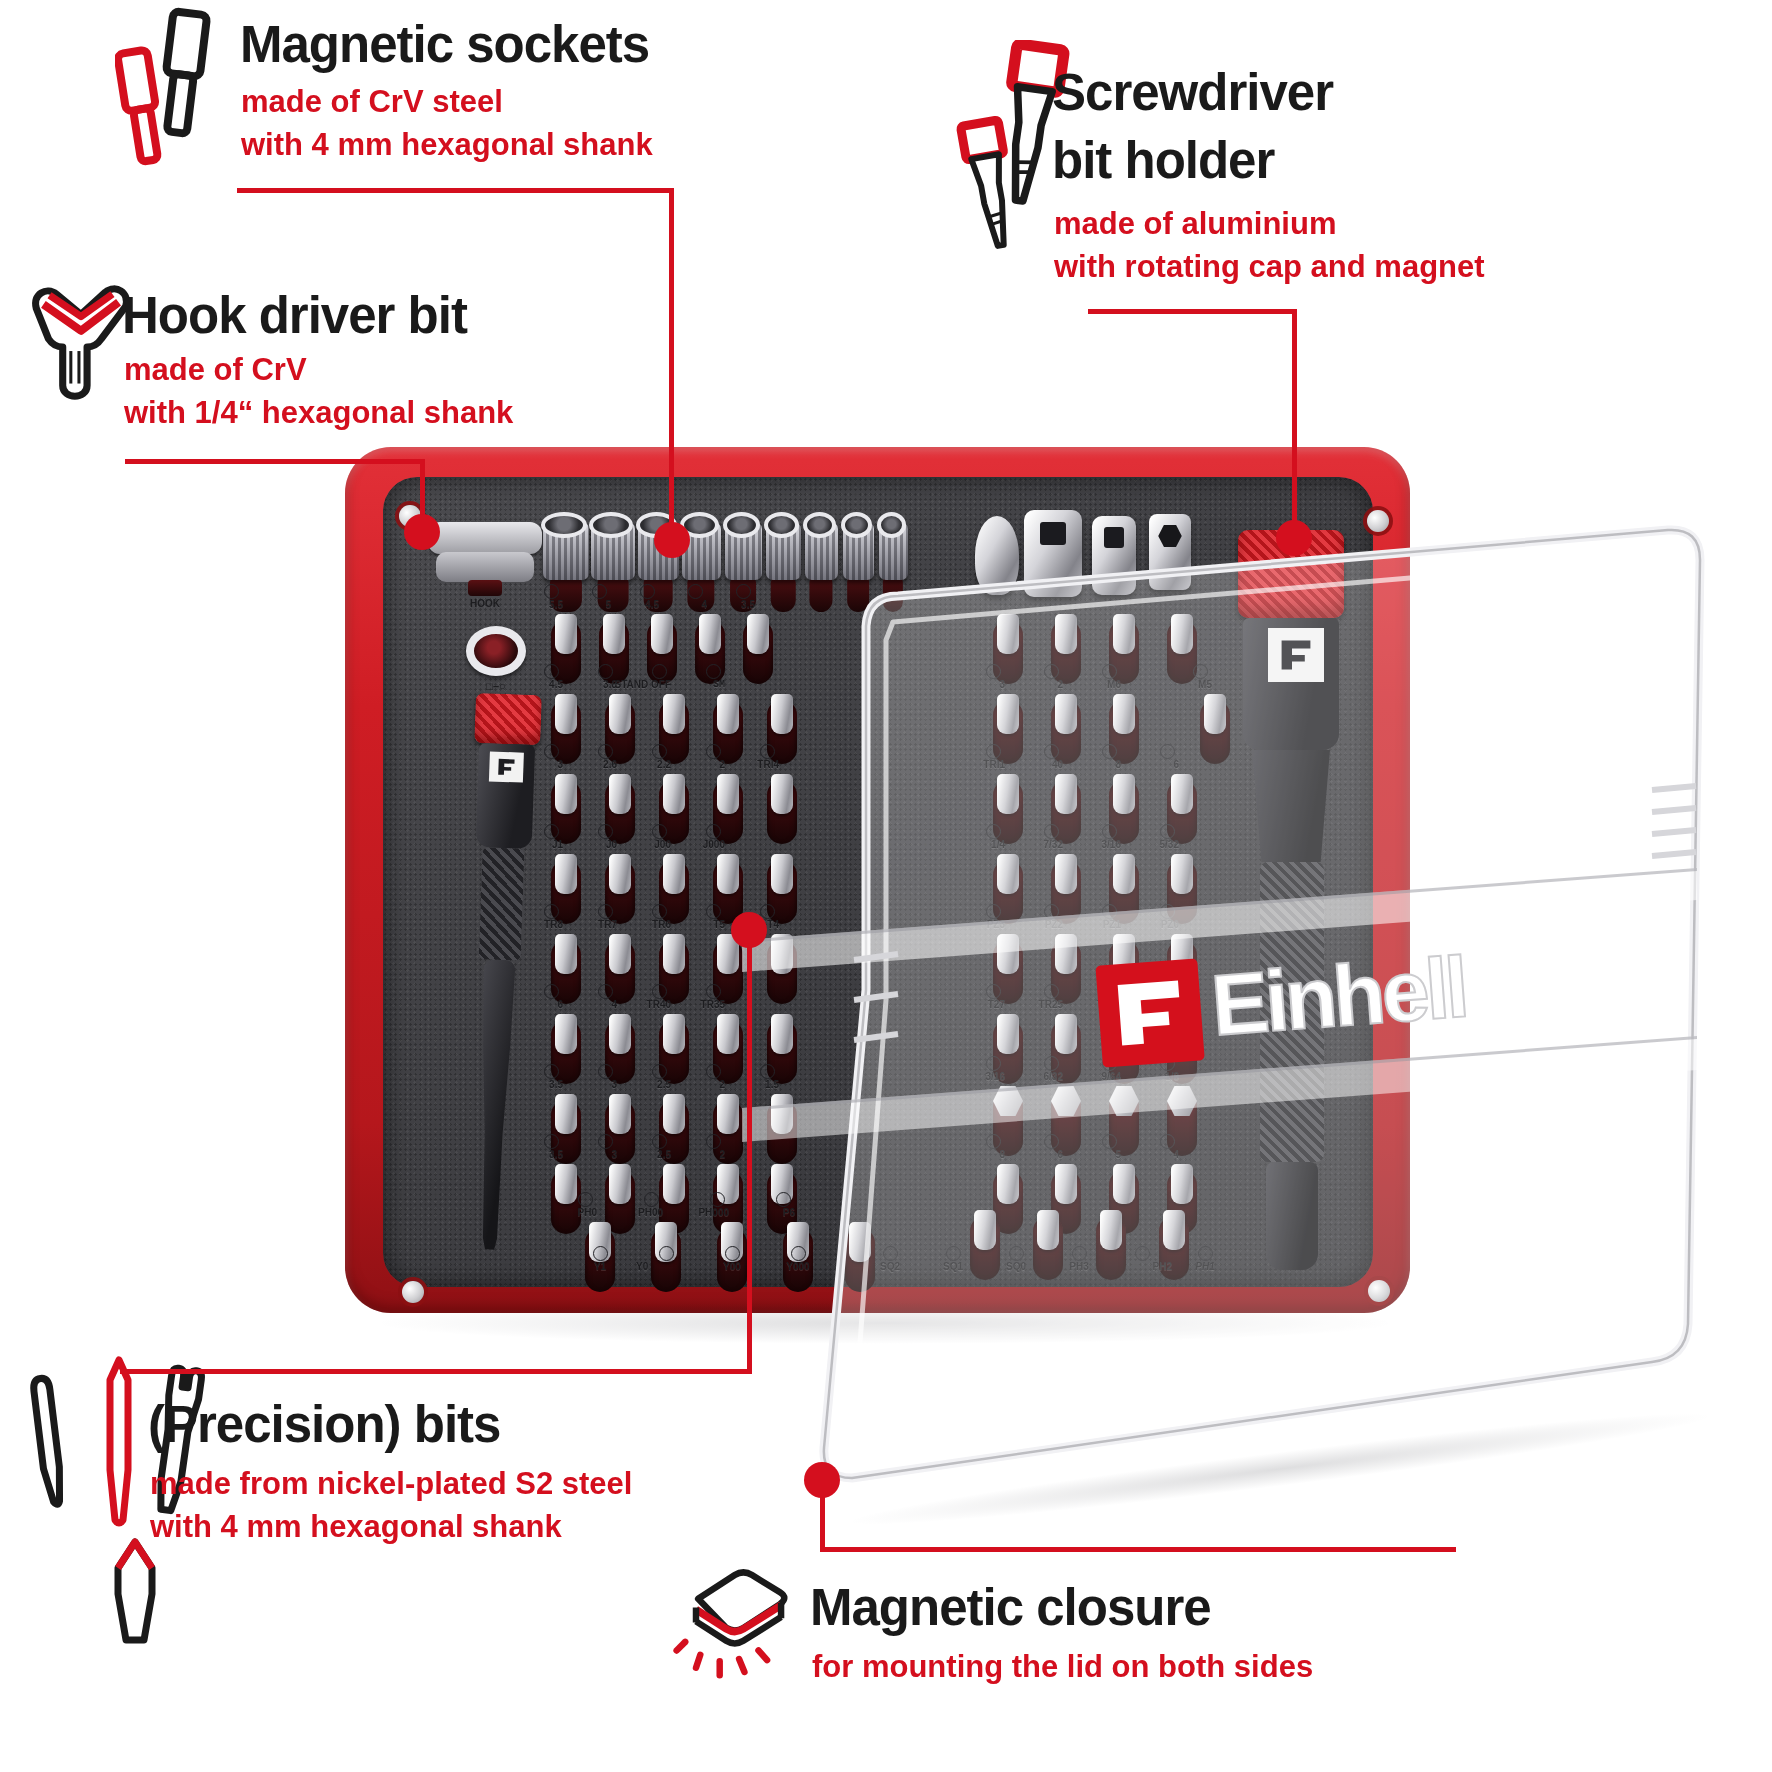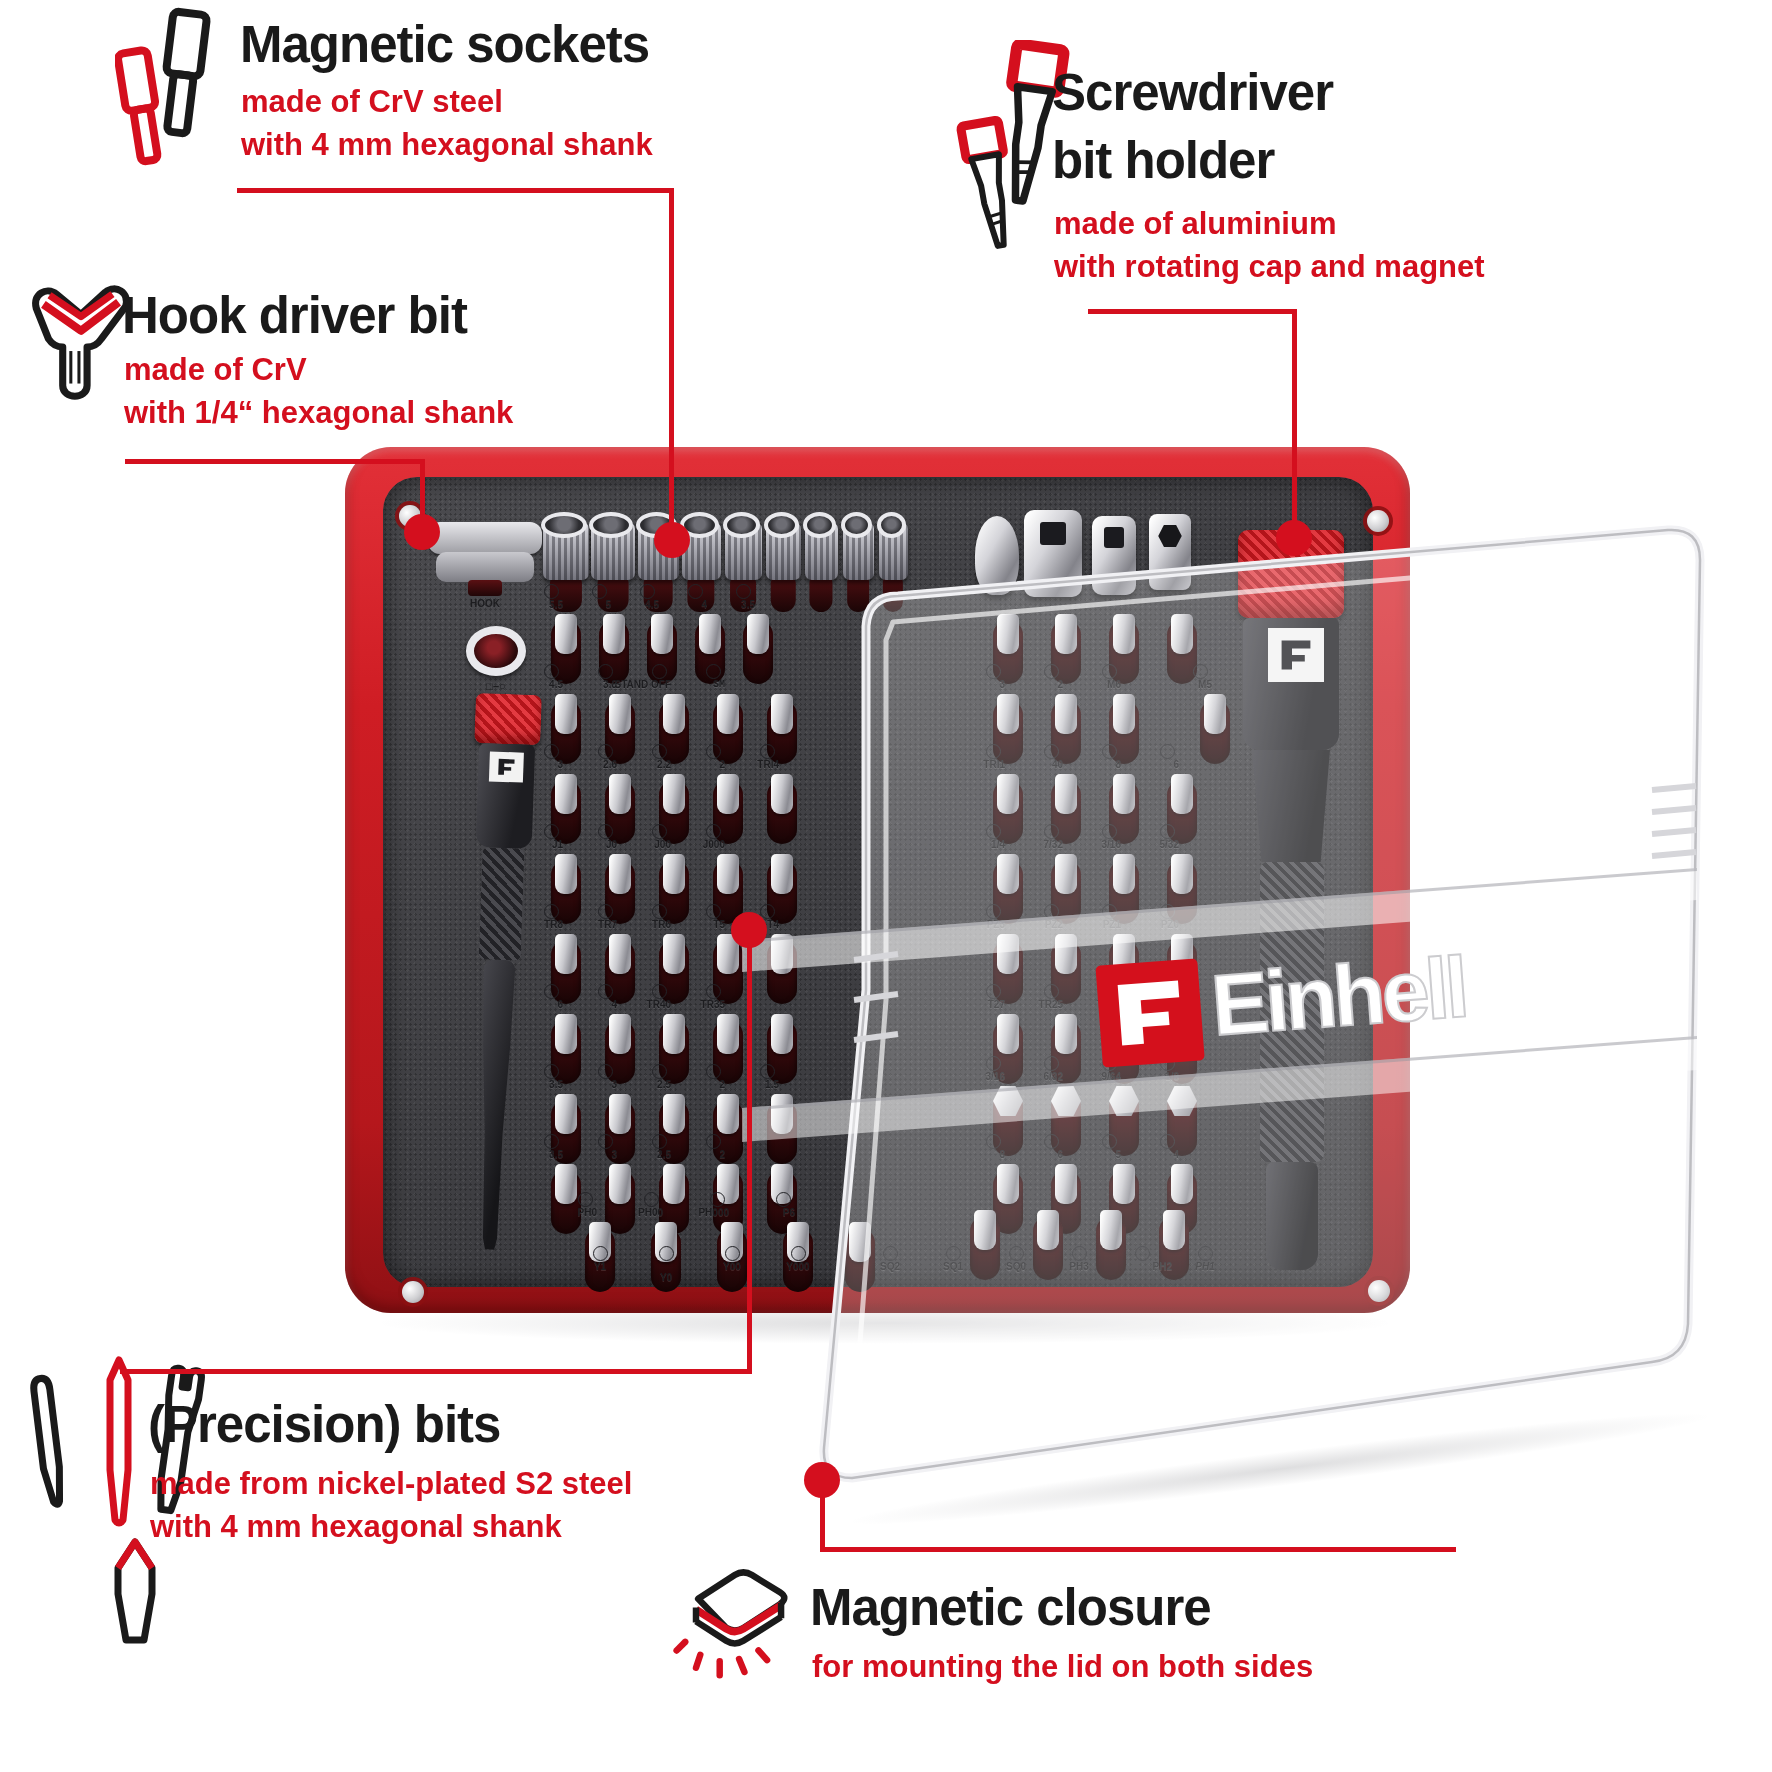--- a/index.html
+++ b/index.html
@@ -583,21 +583,21 @@
       <div class="slotbit" style="left: 1157px; top: 1200px; width: 34px; height: 84px;">
         <div class="hole"></div>
         <div class="metal"></div>
       </div>
       <div class="slotbit labelonly" style="left: 583px; top: 1268px; width: 34px; height: 84px;">
         <div class="sym" style="right: auto; left: 50%; margin-left: -7px; top: -22px;"></div>
         <div class="lbl" style="right: auto; left: 50%; transform: translateX(-50%); text-align: center; top: -6px;">Y1</div>
       </div>
       <div class="slotbit labelonly" style="left: 649px; top: 1268px; width: 34px; height: 84px;">
         <div class="sym" style="right: auto; left: 50%; margin-left: -7px; top: -22px;"></div>
-        <div class="lbl" style="right: auto; left: 50%; transform: translateX(-50%); text-align: center; top: -6px; margin-top: 11px;">Y0</div>
+        <div class="lbl" style="right: auto; left: 50%; transform: translateX(-50%); text-align: left; top: -6px;">Y0</div>
       </div>
       <div class="slotbit labelonly" style="left: 715px; top: 1268px; width: 34px; height: 84px;">
         <div class="sym" style="right: auto; left: 50%; margin-left: -7px; top: -22px;"></div>
         <div class="lbl" style="right: auto; left: 50%; transform: translateX(-50%); text-align: center; top: -6px;">Y00</div>
       </div>
       <div class="slotbit labelonly" style="left: 781px; top: 1268px; width: 34px; height: 84px;">
         <div class="sym" style="right: auto; left: 50%; margin-left: -7px; top: -22px;"></div>
         <div class="lbl" style="right: auto; left: 50%; transform: translateX(-50%); text-align: center; top: -6px;">Y000</div>
       </div>
       <div class="slotbit labelonly" style="left: 873px; top: 1268px; width: 34px; height: 84px;">

